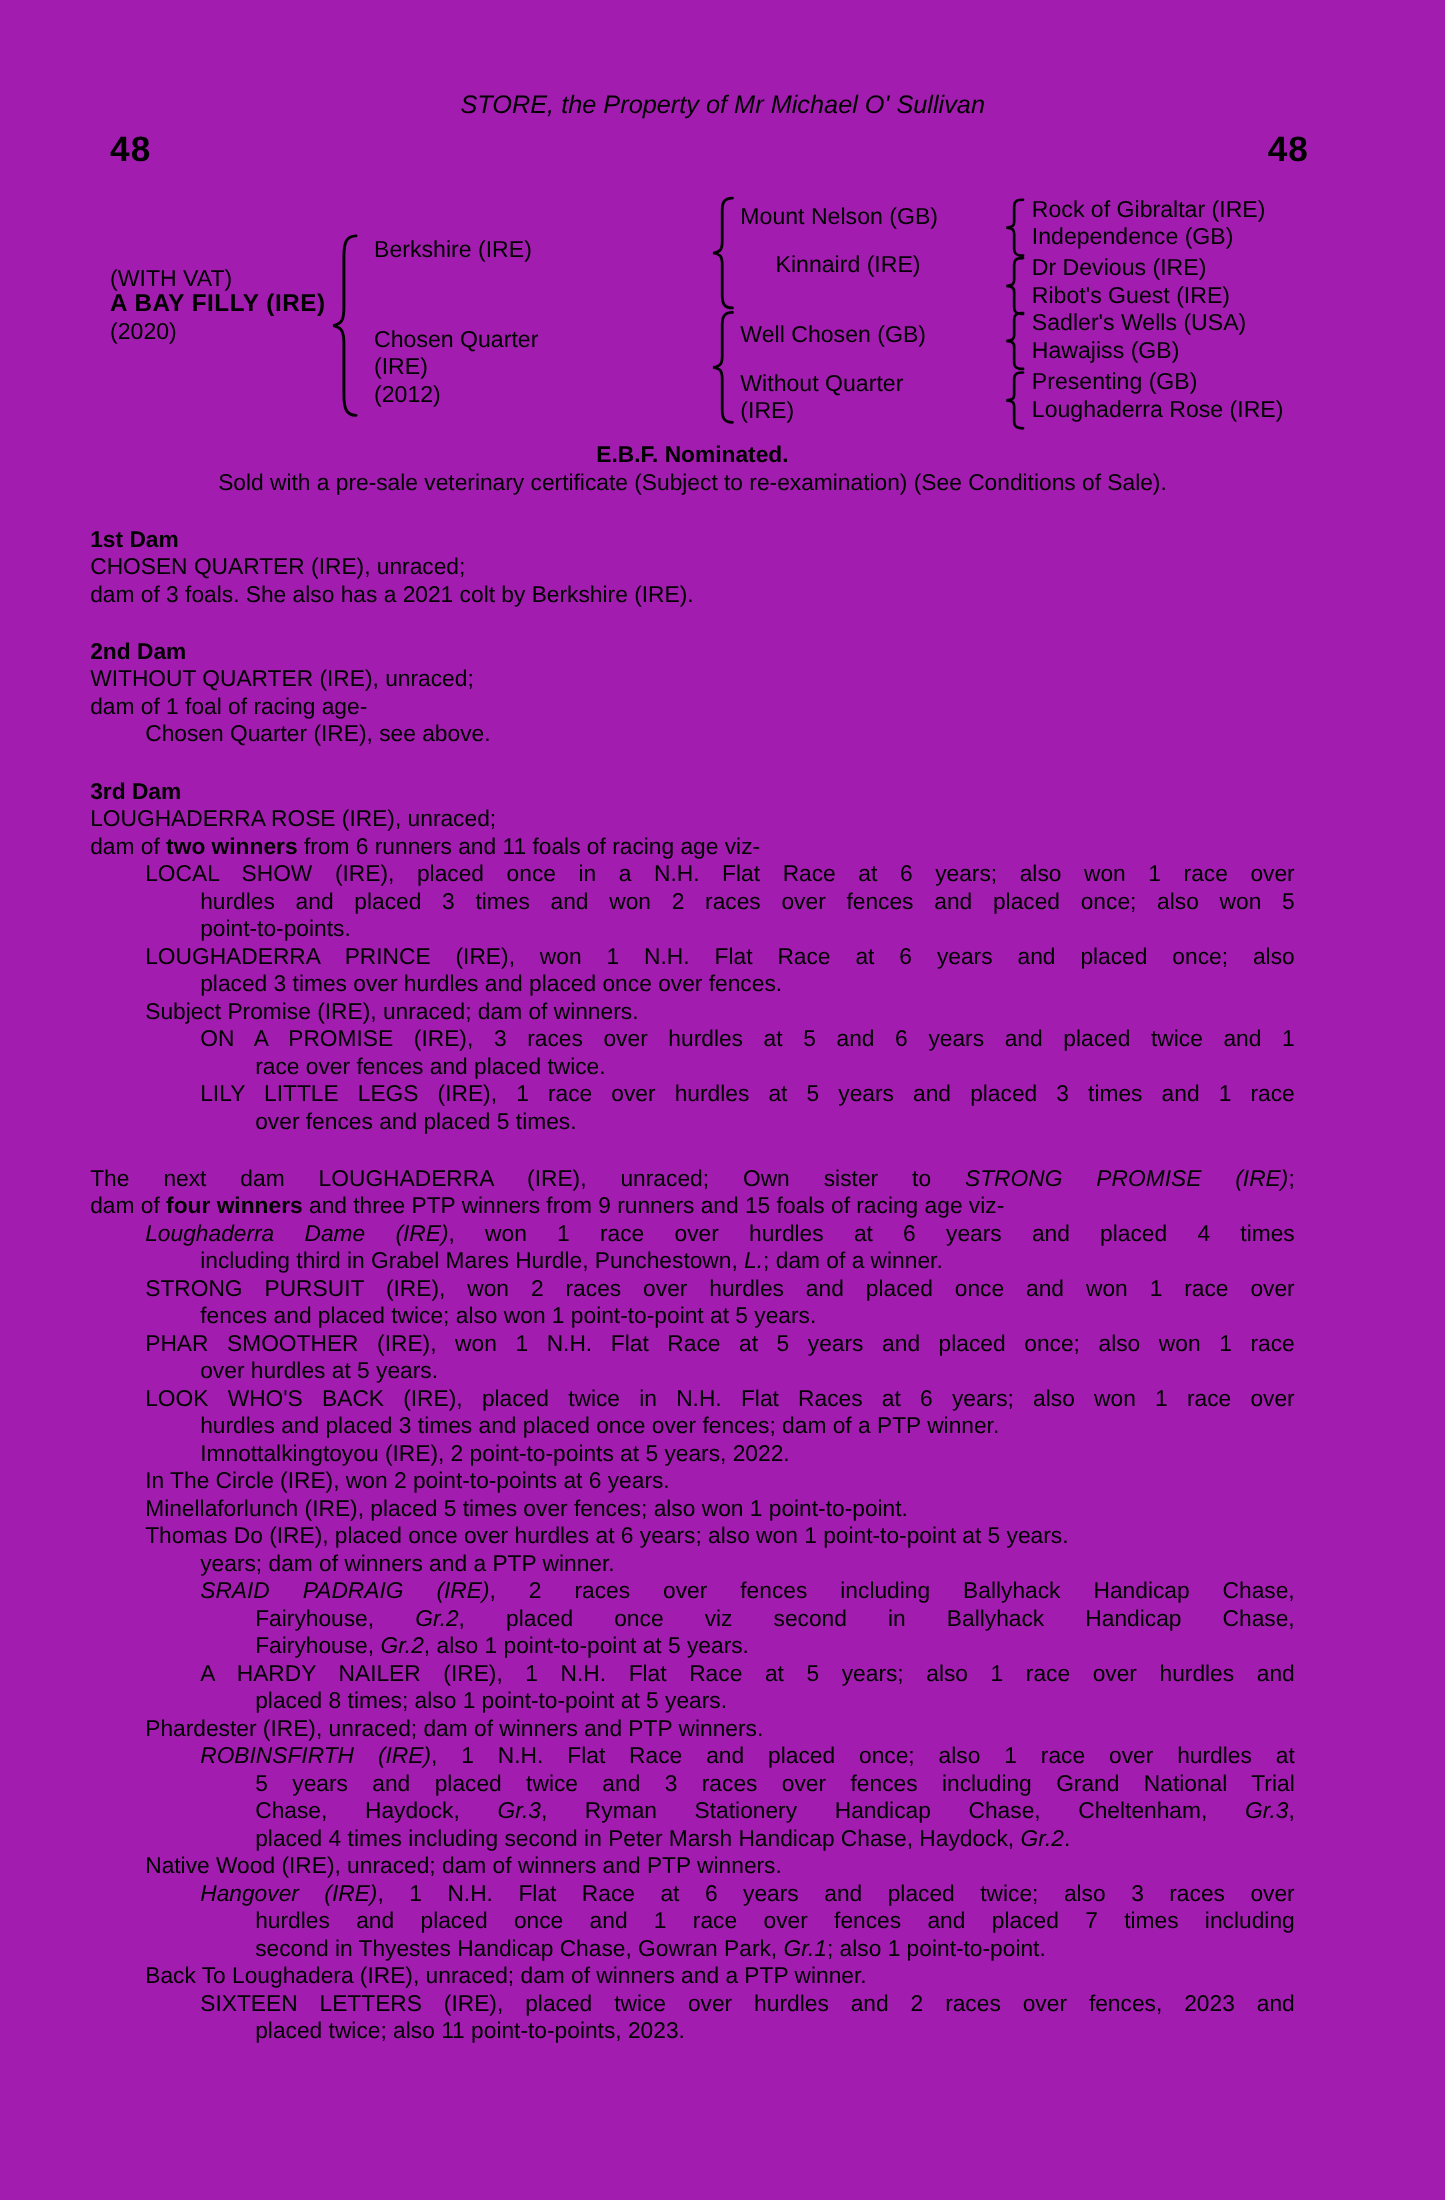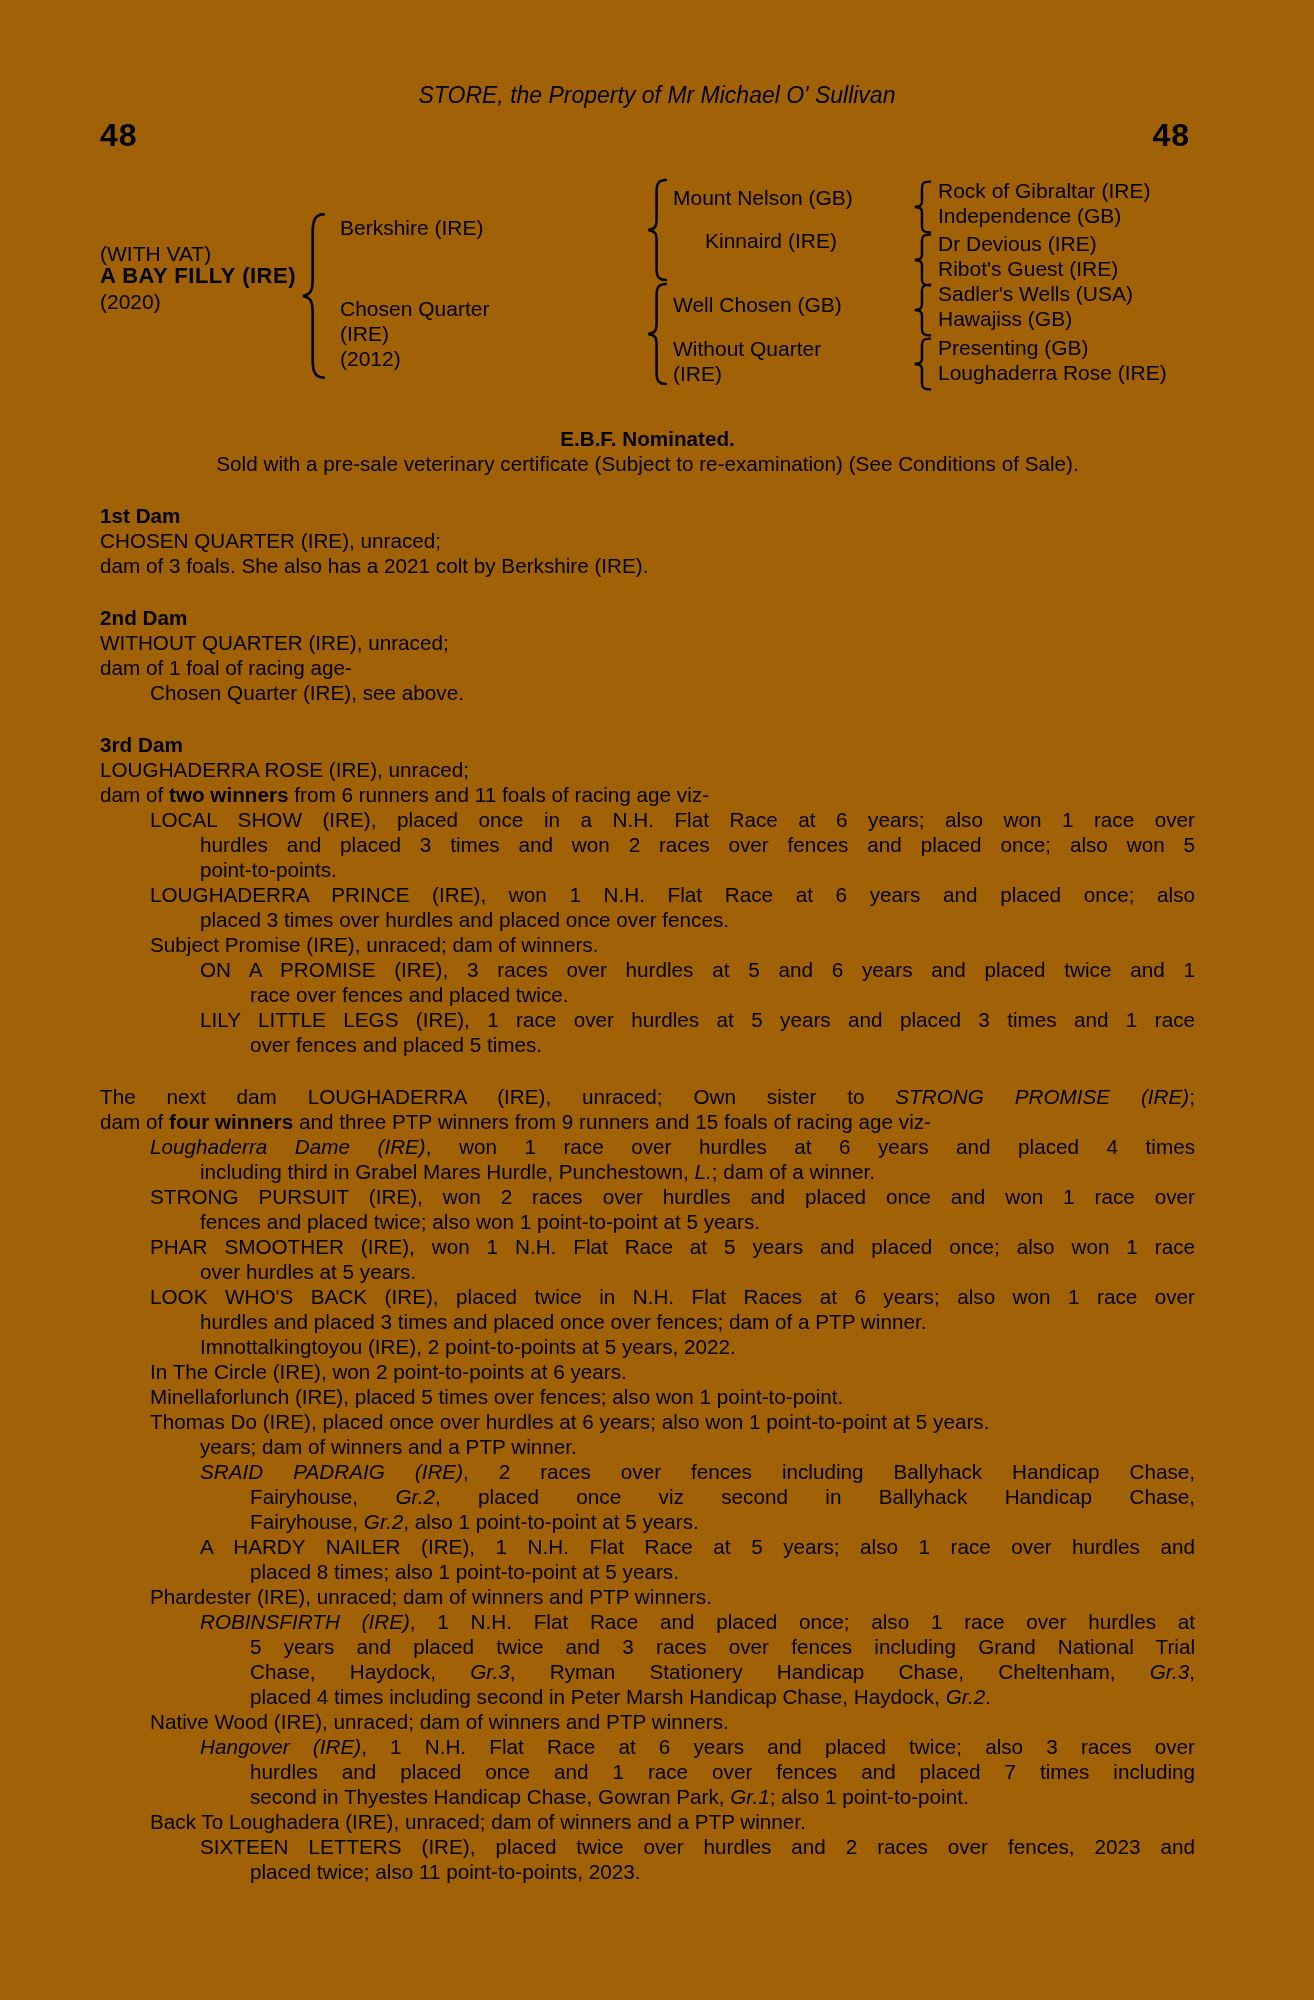--- a/index.html
+++ b/index.html
@@ -1,18 +1,18 @@
 <!DOCTYPE html>
 <html><head>
 <meta charset="utf-8">
 <style>
   html,body { margin:0; padding:0; background:#e8e8e8; }
   .page {
     position:relative; width:1314px; height:2000px; margin:0 auto;
-    background:#a16207; color:#000;
+    background:#a21caf; color:#000;
     font-family:"Liberation Sans", sans-serif;
     overflow:hidden;
   }
   
   .title {
     position:absolute; top:82px; left:0; width:1314px;
     text-align:center; font-style:italic; font-size:23px; line-height:26px;
   }
   .pagenum {
     position:absolute; top:112px; font-size:32px; font-weight:bold; line-height:46px;
@@ -24,22 +24,22 @@
   
   .px {
     position:absolute; white-space:nowrap;
     font-size:21px; line-height:25px;
   }
   .lotname { font-size:22px; font-weight:bold; letter-spacing:.5px; }
   .brace { position:absolute; overflow:visible; }
 
   
   .body-text {
-    position:absolute; left:100px; top:401px; width:1095px;
-    font-size:20.7px; line-height:25px;margin-top:25px;
+    position:absolute; left:82px; top:401px; width:1095px;
+    font-size:20.7px; line-height:25px;
   }
   .line { height:25px; overflow:hidden; }
   .line.gap { margin-top:27px; }
   .line.center { text-align:center; }
   .line.j { text-align:justify; text-align-last:justify; }
   .line.l1  { padding-left:50px; }
   .line.l1c { padding-left:100px; }
   .line.l2  { padding-left:100px; }
   .line.l2c { padding-left:150px; }
   .r-r { }

